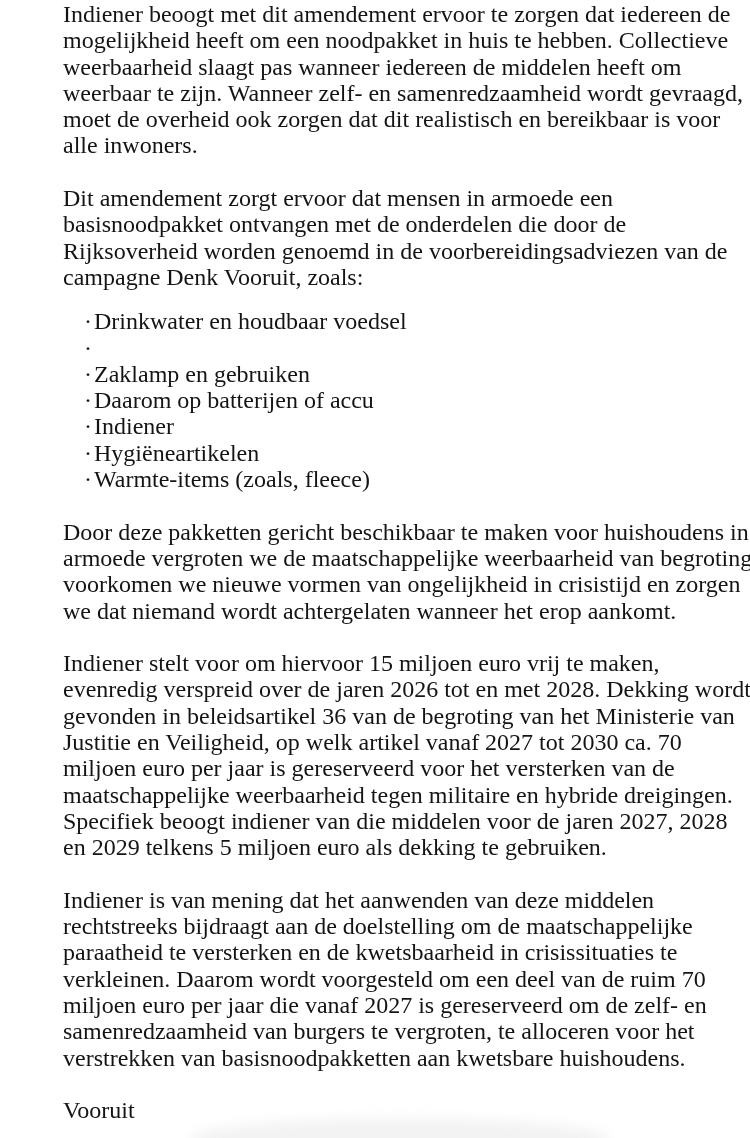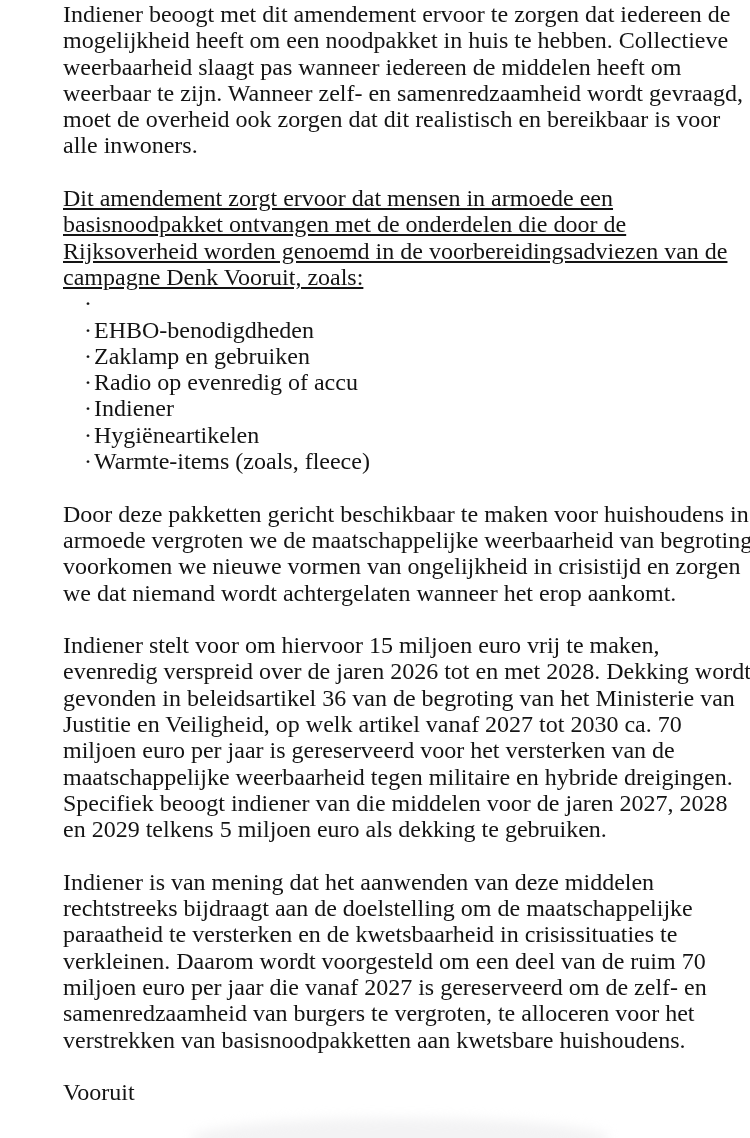--- a/index.html
+++ b/index.html
@@ -22,21 +22,21 @@
     font-size: 24px;
     line-height: 26.3px;
     color: #141414;
     -webkit-font-smoothing: antialiased;
   }
   p.doc-par {
     margin: 26.3px 0;
     white-space: pre;   
   }
   p.first { margin-top: 0; }
-  p.no-bottom { margin-bottom: 0; text-decoration: underline; }
+  p.no-bottom { margin-bottom: 18px; }
   .bullet-list { margin: 0 0 26.3px 0; }
   .bullet-row {
     display: flex;
     align-items: baseline;
     padding-left: 21px;
     line-height: 26.3px;
   }
   .bullet-dot {
     flex: 0 0 auto;
     margin-right: 2px;
@@ -68,32 +68,32 @@
 alle inwoners.</p>
 
   <p class="doc-par no-bottom">Dit amendement zorgt ervoor dat mensen in armoede een
 basisnoodpakket ontvangen met de onderdelen die door de
 Rijksoverheid worden genoemd in de voorbereidingsadviezen van de
 campagne Denk Vooruit, zoals:</p>
 
   <div class="bullet-list">
     <div class="bullet-row">
       <span class="bullet-dot">·</span>
+      <span class="bullet-text">Drinkwater en houdbaar voedsel</span>
     </div>
     <div class="bullet-row">
       <span class="bullet-dot">·</span>
-      <span class="bullet-text">EHBO-benodigdheden</span>
     </div>
     <div class="bullet-row">
       <span class="bullet-dot">·</span>
       <span class="bullet-text">Zaklamp en gebruiken</span>
     </div>
     <div class="bullet-row">
       <span class="bullet-dot">·</span>
-      <span class="bullet-text">Radio op evenredig of accu</span>
+      <span class="bullet-text">Daarom op batterijen of accu</span>
     </div>
     <div class="bullet-row">
       <span class="bullet-dot">·</span>
       <span class="bullet-text">Indiener</span>
     </div>
     <div class="bullet-row">
       <span class="bullet-dot">·</span>
       <span class="bullet-text">Hygiëneartikelen</span>
     </div>
     <div class="bullet-row">

